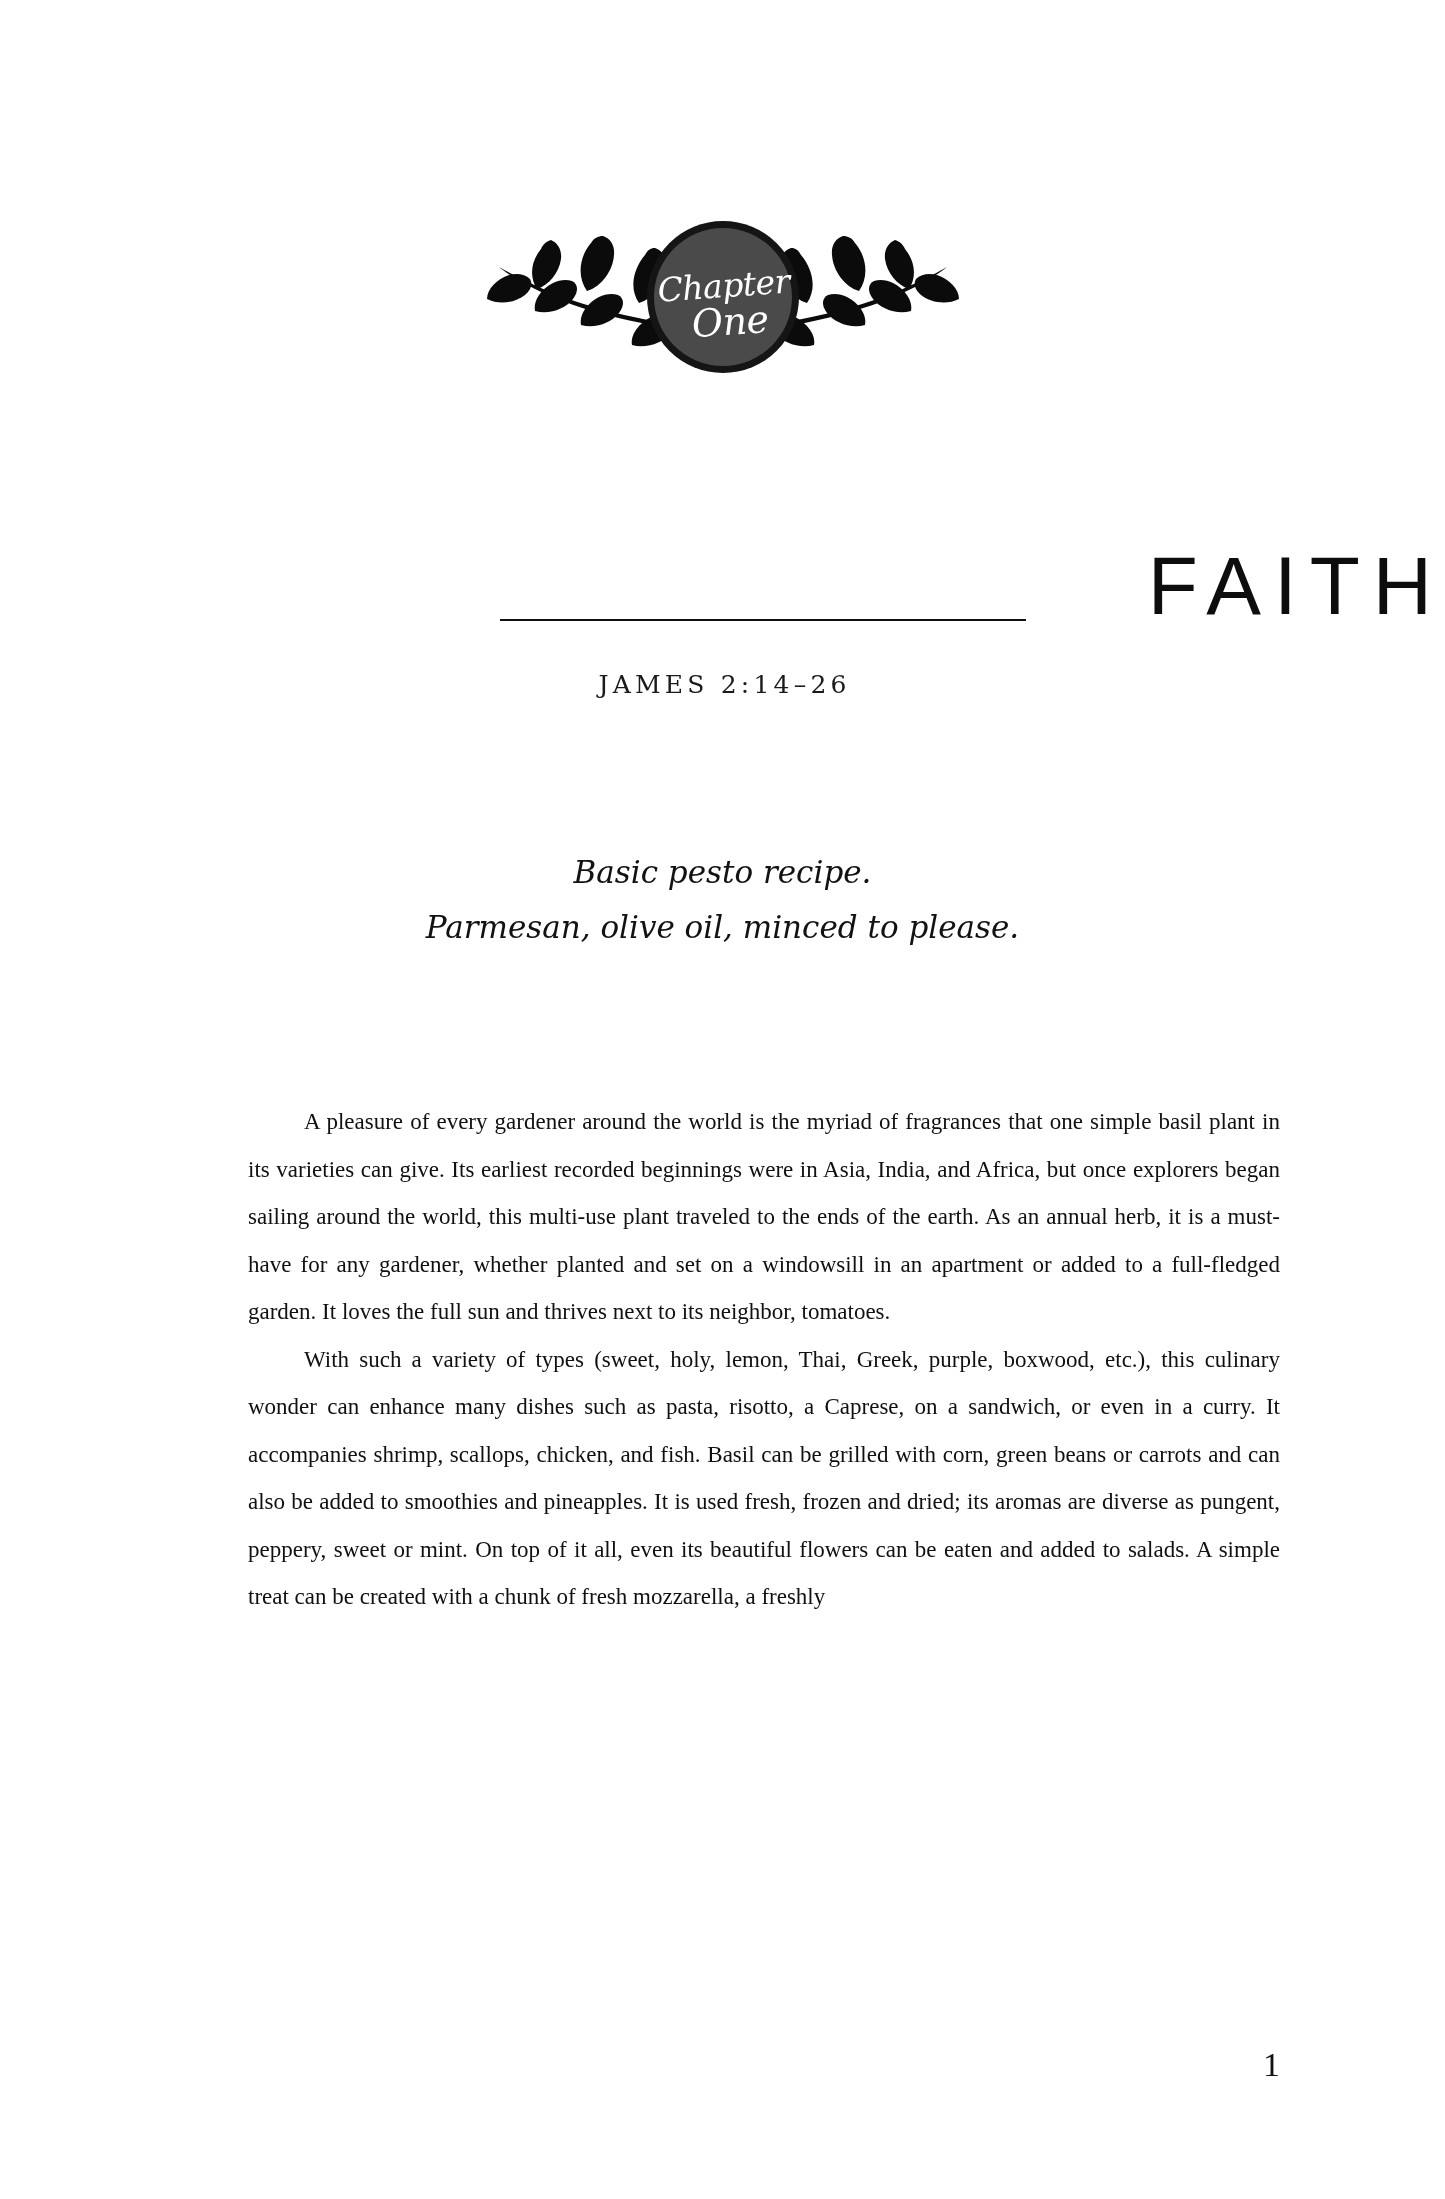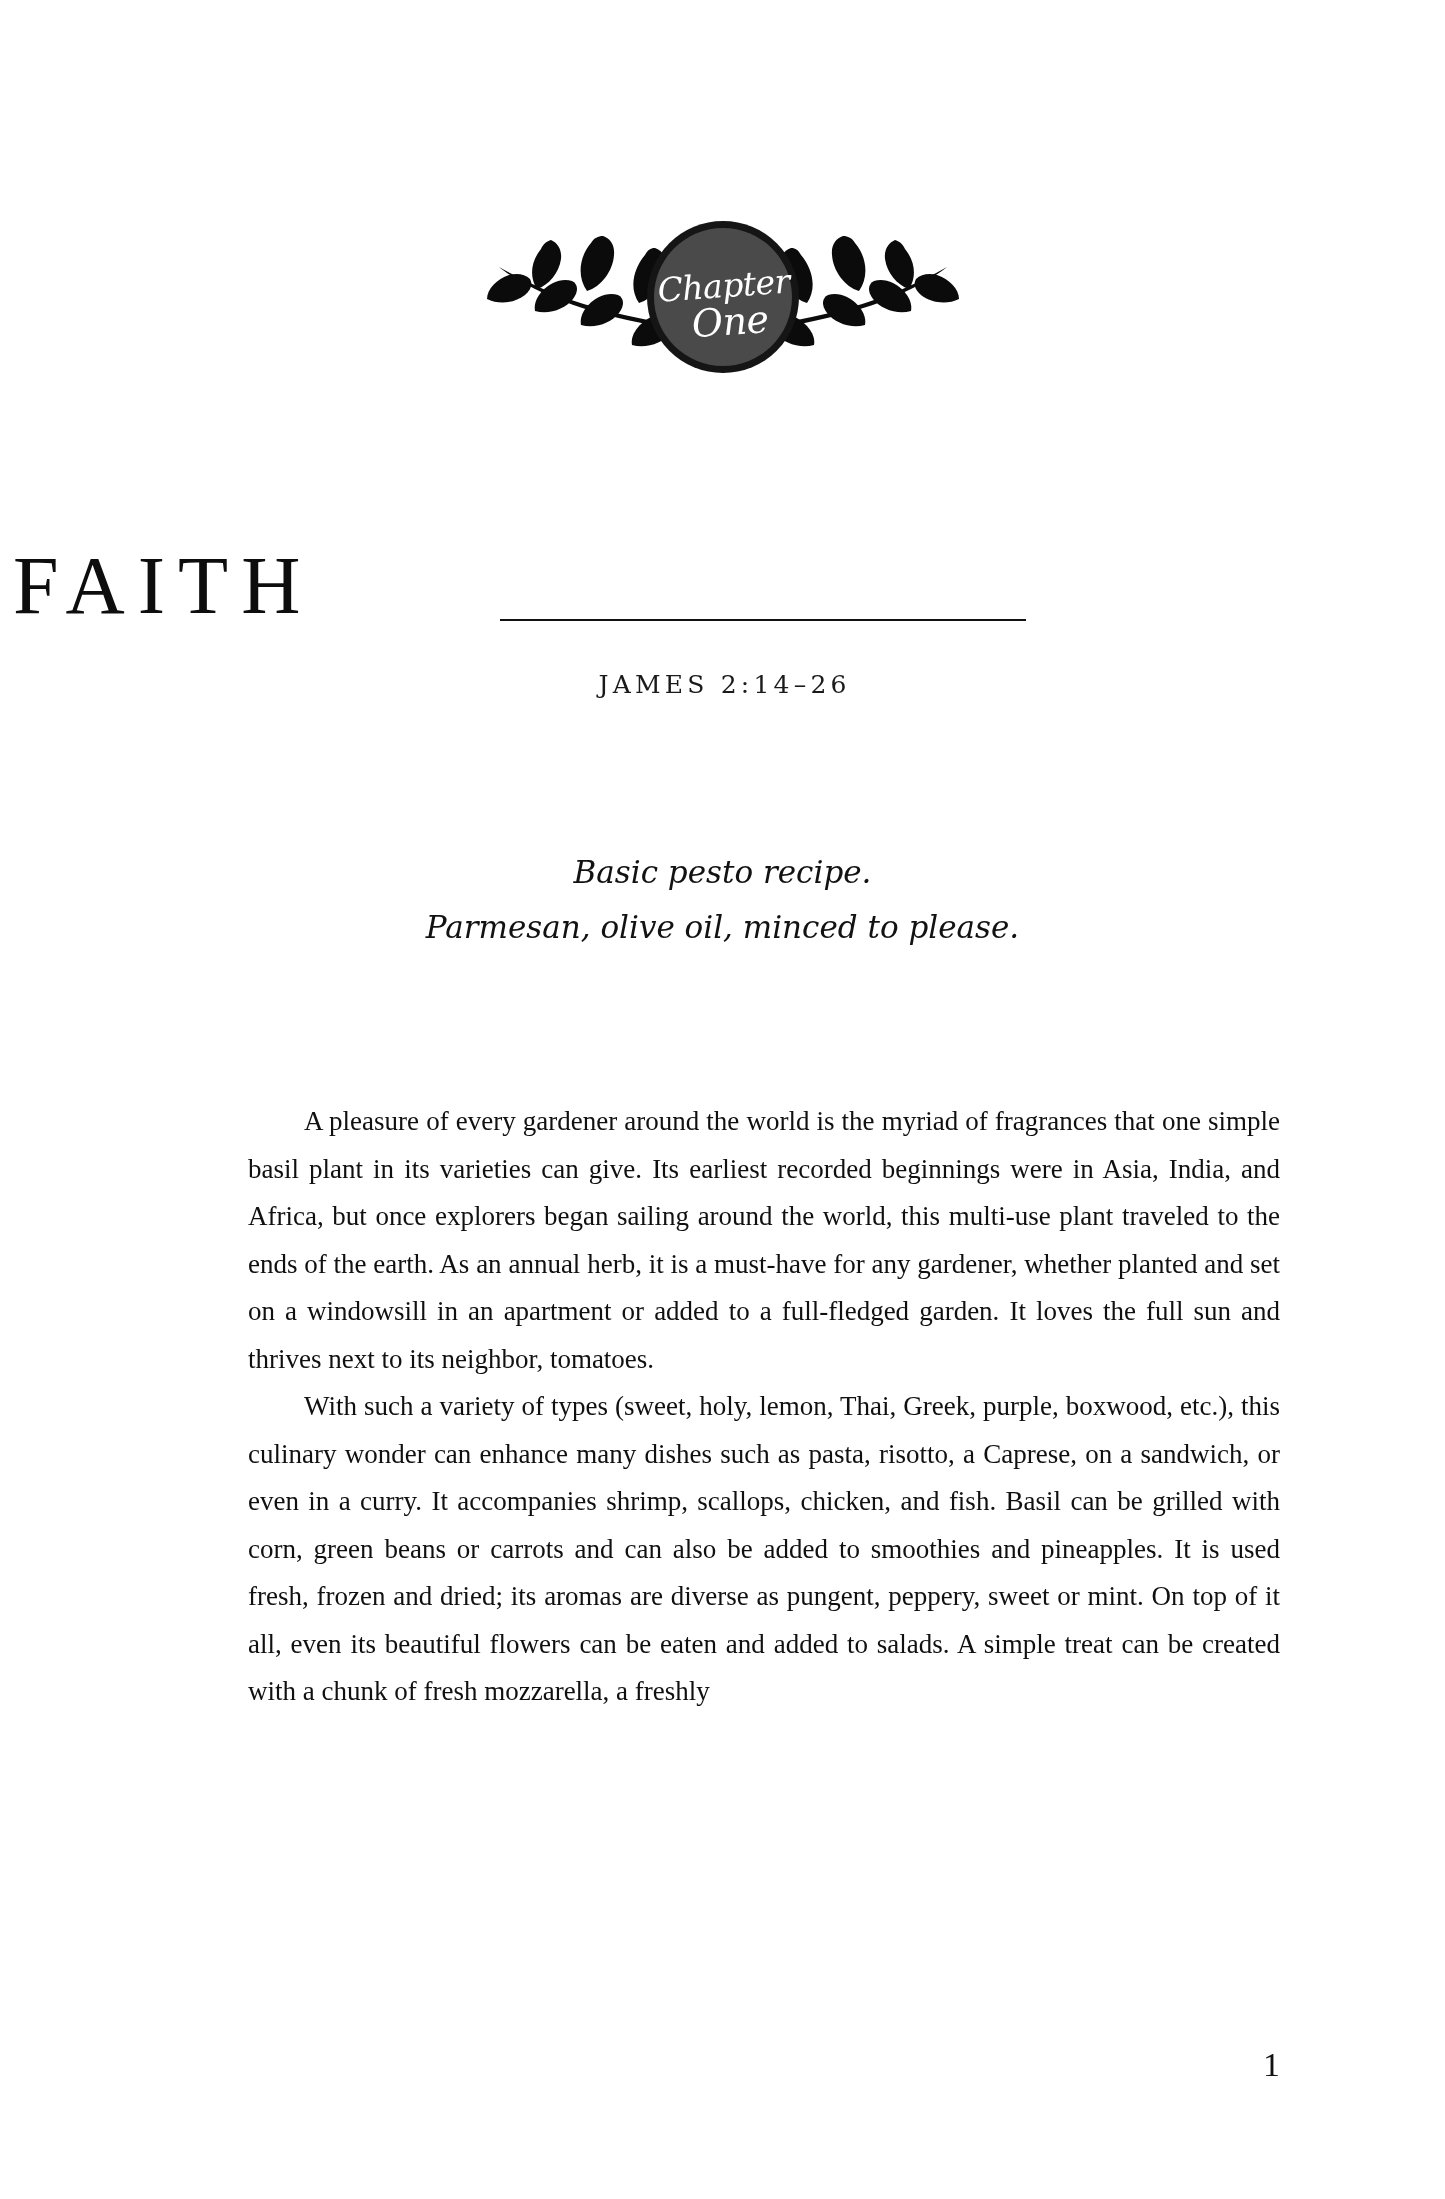--- a/index.html
+++ b/index.html
@@ -65,22 +65,22 @@
     letter-spacing: -0.5px;
     transform: translateX(4px);
   }
 
   
   .chapter-title {
     position: absolute;
     top: 490px;
     left: 0;
     width: 100%;
-    text-align: left;
-    font-family: Liberation Serif, serif;
+    text-align: right;
+    font-family: Liberation Sans, sans-serif;
     font-size: 82px;
     font-weight: 400;
     letter-spacing: 13px;
     text-indent: 13px;
     color: #0d0d0d;
     line-height: 1;
   }
 
   .title-rule {
     position: absolute;
@@ -119,21 +119,21 @@
   }
   .epigraph div { display: block; }
 
   
   .body-copy {
     position: absolute;
     top: 1098px;
     left: 248px;
     width: 1032px;
     font-family: "Liberation Serif", "DejaVu Serif", serif;
-    font-size: 27px;
+    font-size: 23px;
     line-height: 47.5px;
     color: #101010;
     text-align: justify;
     text-justify: inter-word;
     hyphens: none;
   }
   .body-copy p {
     margin: 0;
     text-indent: 56px;
   }

